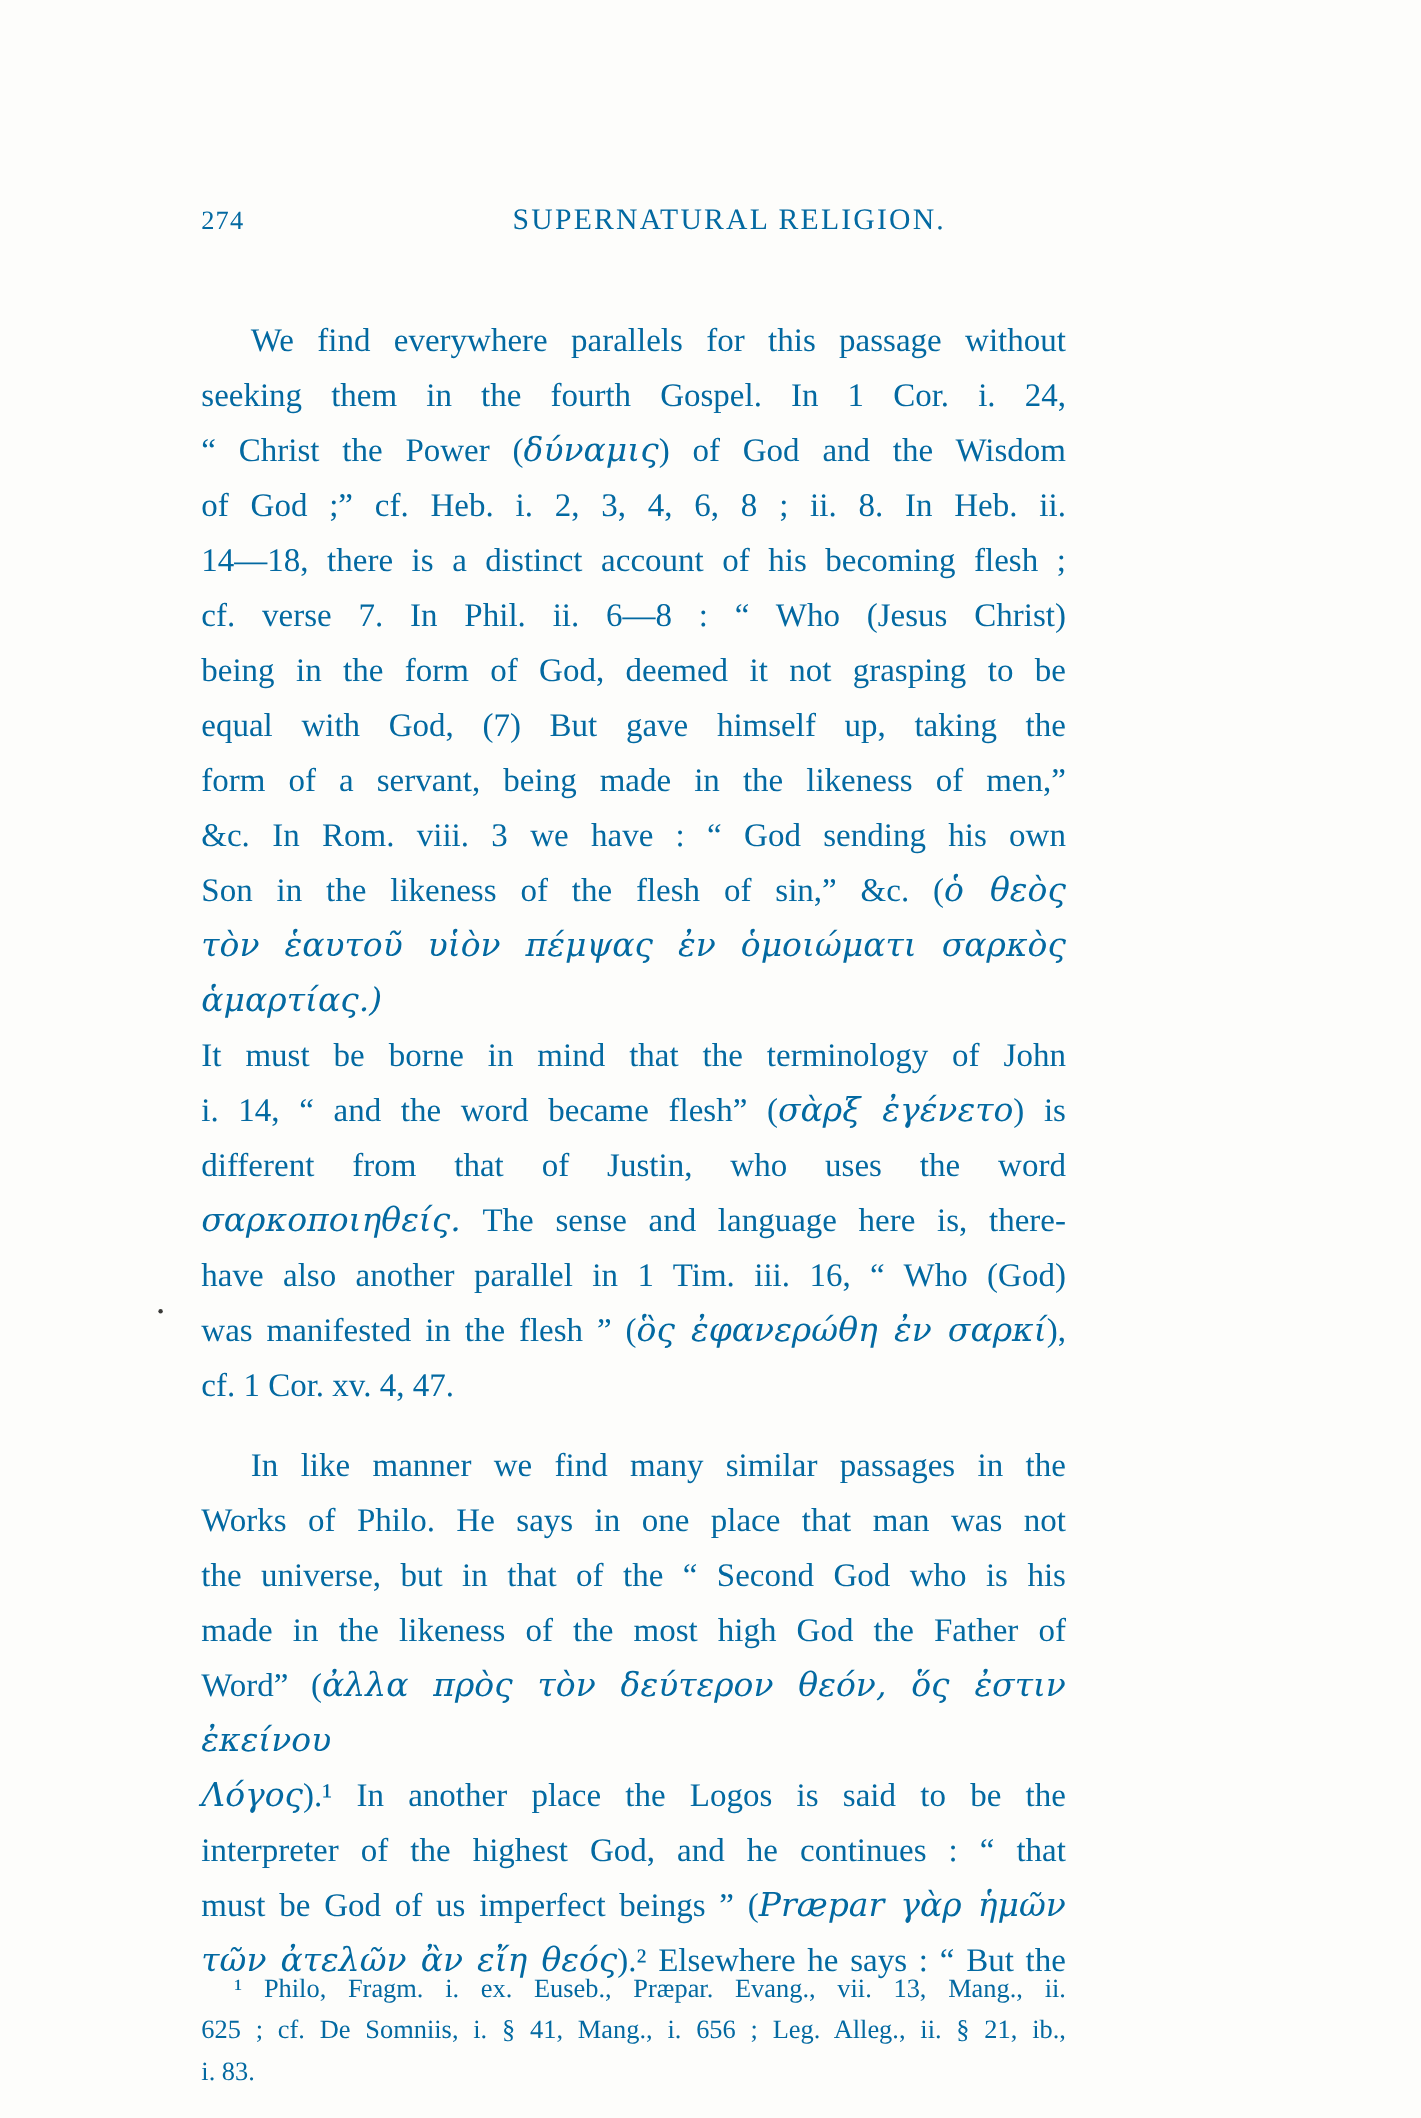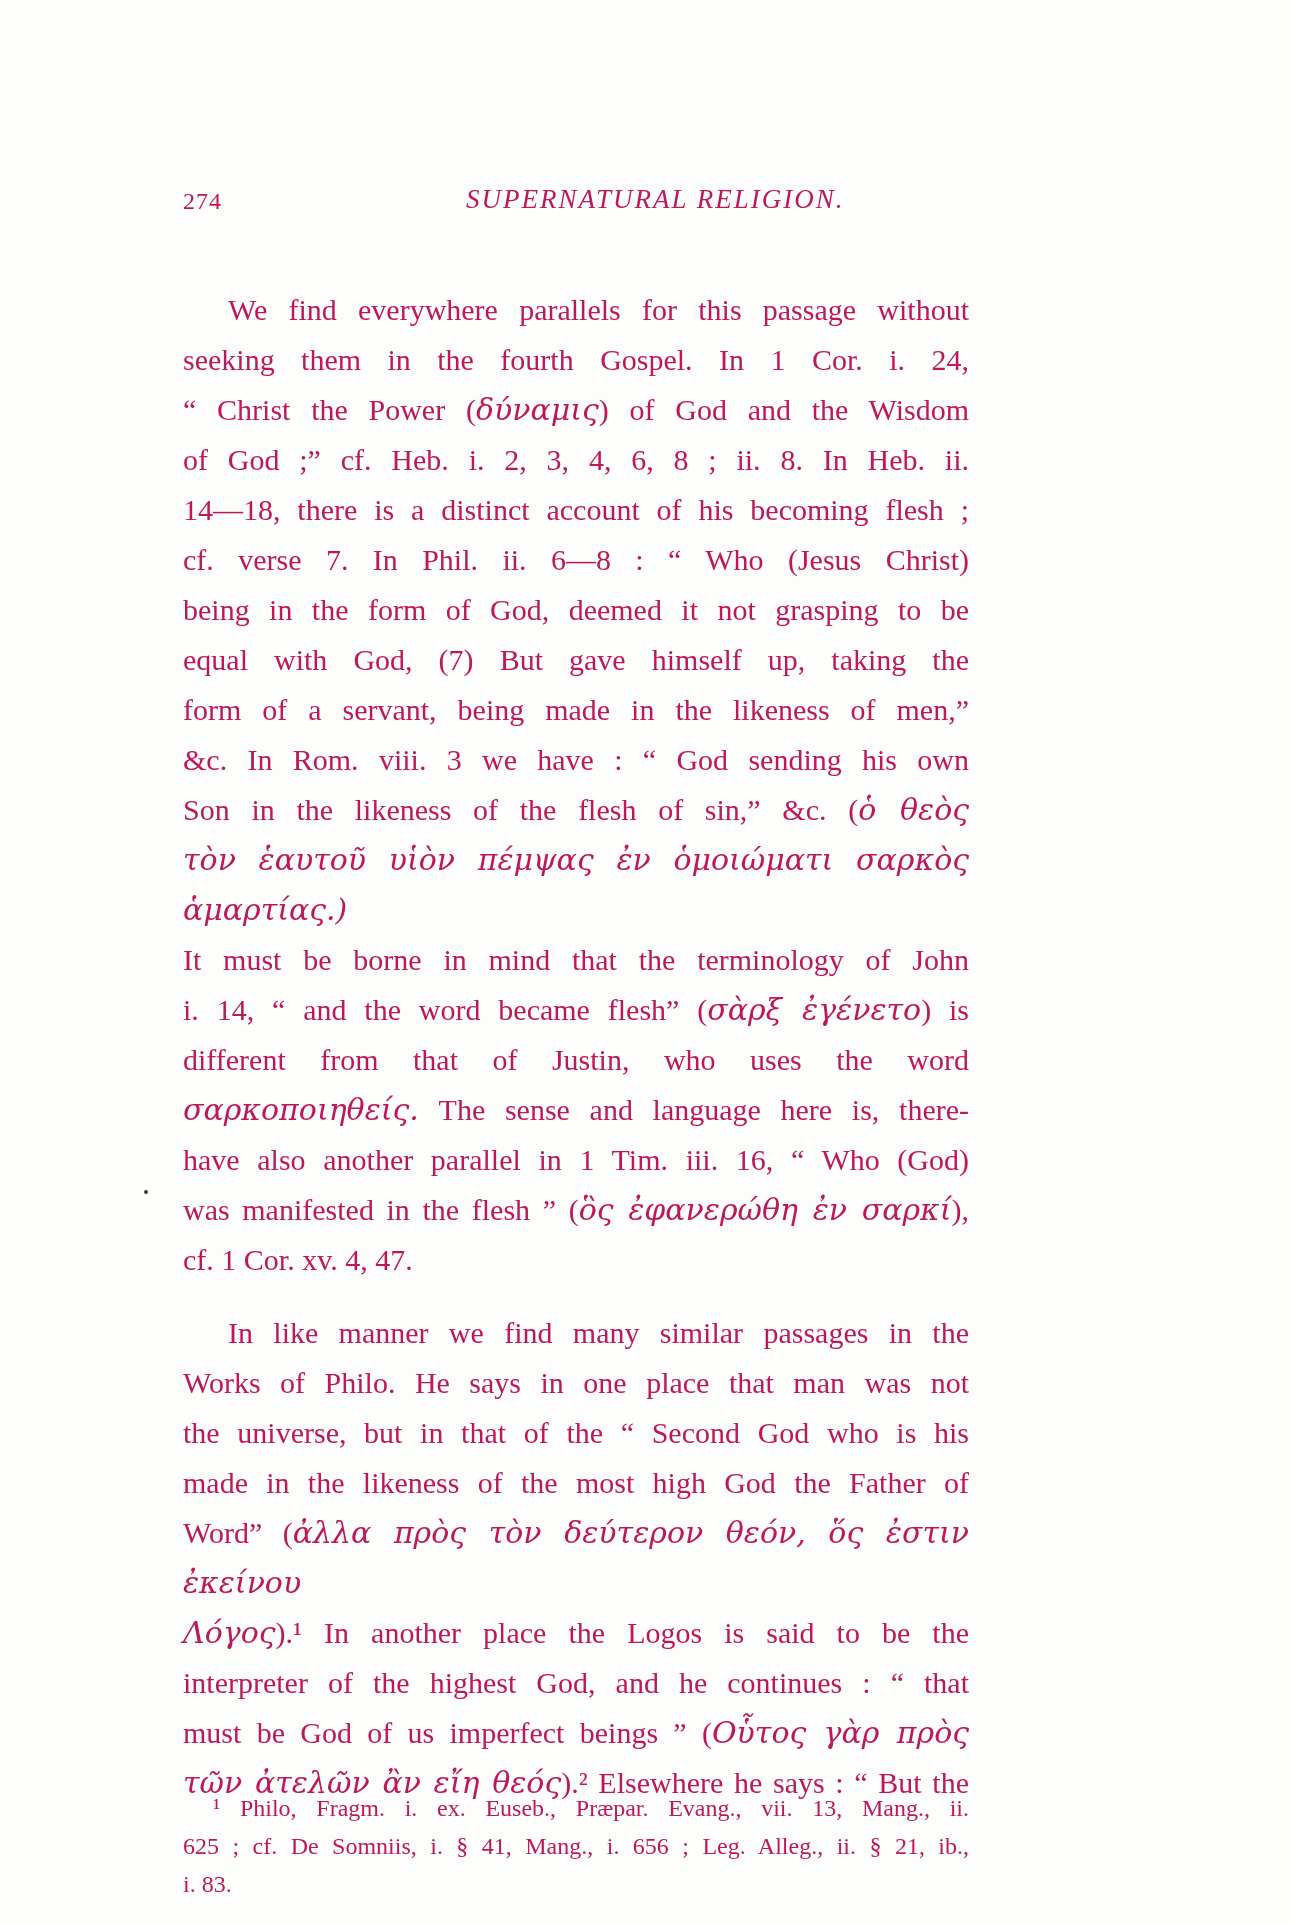--- a/index.html
+++ b/index.html
@@ -1,32 +1,31 @@
 <!DOCTYPE html>
 <html><head>
 <meta charset="utf-8">
 <style>
   html,body{margin:0;padding:0;background:#fdfdfb;}
   .page{
     position:relative;
     width:1292px;height:1925px;
     background:#fdfdfb;
-    color:#be185d;
+    color:#0369a1;
     font-family:"Liberation Serif","DejaVu Serif",serif;
     overflow:hidden;
   }
   .page-number{
     position:absolute;left:183px;top:188px;
     font-size:24px;letter-spacing:1px;
   }
   .running-title{
     position:absolute;left:466px;top:184px;
     font-size:27px;letter-spacing:2px;
     white-space:nowrap;
-    font-style:italic;
   }
   .body-text{
     position:absolute;left:183px;top:262px;width:786px;
     font-size:30px;line-height:50px;
   }
   .footnotes{
     position:absolute;left:183px;top:1766px;width:786px;
     font-size:24px;line-height:38px;
   }
   .line{
@@ -72,21 +71,21 @@
       <div class="line"><span class="r">have also another parallel in 1 Tim. iii. 16, “ Who (God)</span></div>
       <div class="line"><span class="r">was manifested in the flesh ” (</span><span class="g">ὃς ἐφανερώθη ἐν σαρκί</span><span class="r">),</span></div>
       <div class="line end"><span class="r">cf. 1 Cor. xv. 4, 47.</span></div>
       <div class="line indent"><span class="r">In like manner we find many similar passages in the</span></div>
       <div class="line"><span class="r">Works of Philo. He says in one place that man was not</span></div>
       <div class="line"><span class="r">the universe, but in that of the “ Second God who is his</span></div>
       <div class="line"><span class="r">made in the likeness of the most high God the Father of</span></div>
       <div class="line"><span class="r">Word” (</span><span class="g">ἀλλα πρὸς τὸν δεύτερον θεόν, ὅς ἐστιν ἐκείνου</span></div>
       <div class="line"><span class="g">Λόγος</span><span class="r">).¹ In another place the Logos is said to be the</span></div>
       <div class="line"><span class="r">interpreter of the highest God, and he continues : “ that</span></div>
-      <div class="line"><span class="r">must be God of us imperfect beings ” (</span><span class="g">Οὗτος γὰρ πρὸς</span></div>
+      <div class="line"><span class="r">must be God of us imperfect beings ” (</span><span class="g">Præpar γὰρ ἡμῶν</span></div>
       <div class="line"><span class="g">τῶν ἀτελῶν ἂν εἴη θεός</span><span class="r">).² Elsewhere he says : “ But the</span></div>
     </div>
 
   <div class="footnotes">
       <div class="line indent"><span class="r">¹ </span><span class="i">Philo</span><span class="r">, Fragm. i. ex. </span><span class="i">Euseb.</span><span class="r">, Præpar. Evang., vii. 13, </span><span class="i">Mang.</span><span class="r">, ii.</span></div>
       <div class="line"><span class="r">625 ; cf. De Somniis, i. § 41, </span><span class="i">Mang.</span><span class="r">, i. 656 ; Leg. Alleg., ii. § 21, </span><span class="i">ib.</span><span class="r">,</span></div>
       <div class="line end"><span class="r">i. 83.</span></div>
       <div class="line indent end"><span class="r">² Leg. Alleg., iii. § 73, </span><span class="i">Mang.</span><span class="r">, i. 108.</span></div>
     </div>
 

